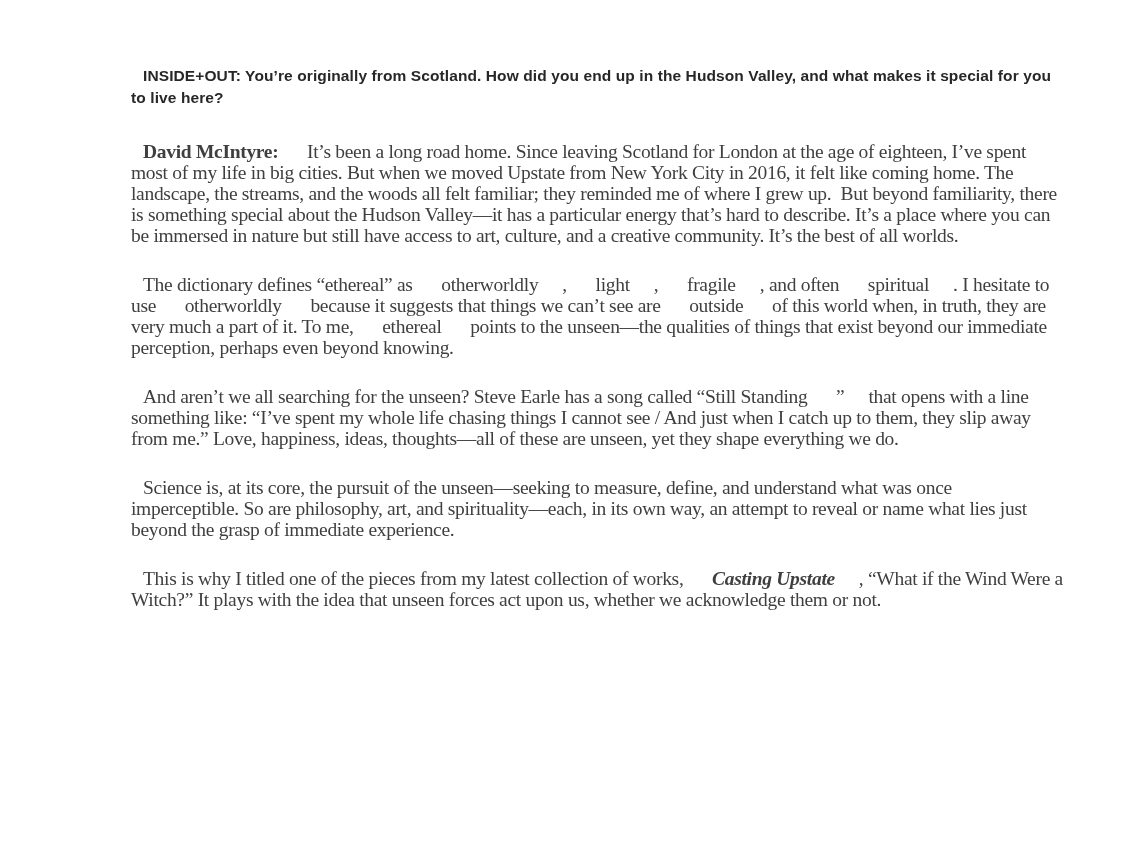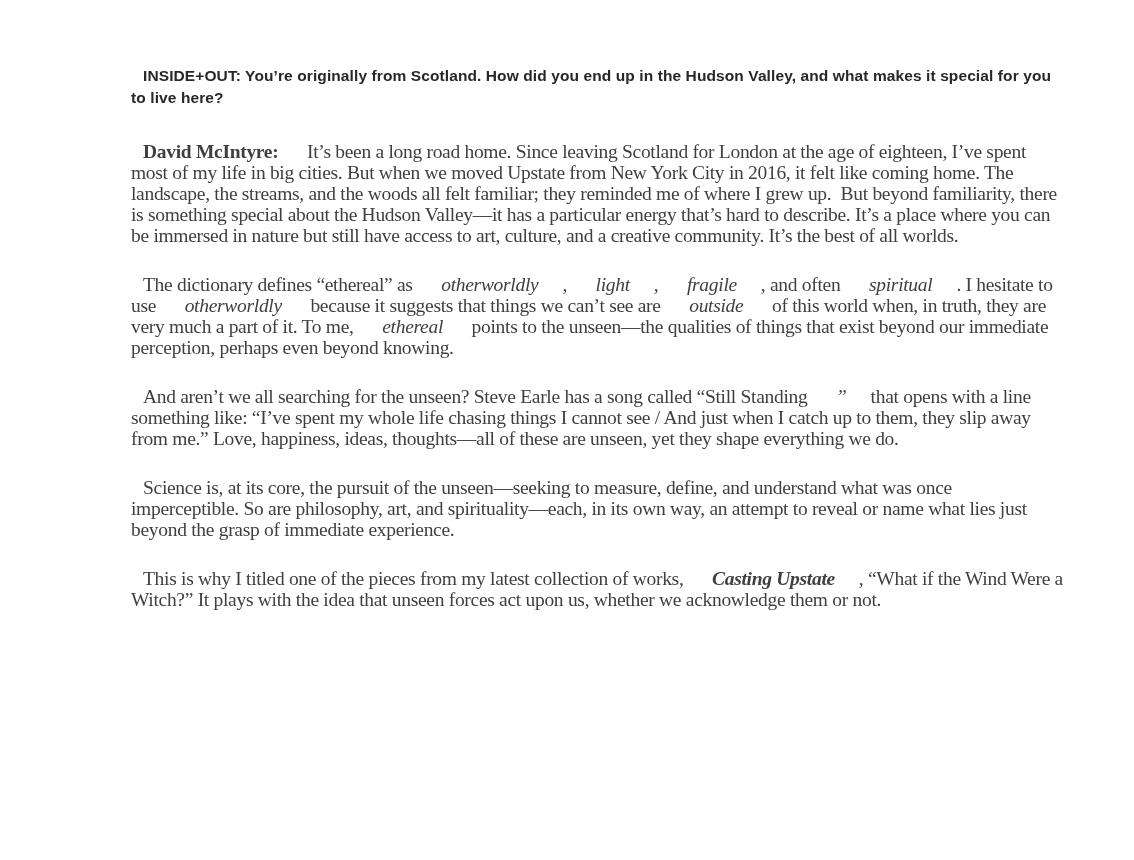--- a/index.html
+++ b/index.html
@@ -36,21 +36,21 @@
   .answer {
     font-family: "Liberation Serif", serif;
     font-size: 19.5px;
     line-height: 21px;
     letter-spacing: -0.3px;
     color: var(--body);
     margin: 0 0 28px 0;
     white-space: pre-wrap;
   }
   .answer .b { font-weight: 700; }
-  .answer .i { font-style: italic; }
+  .answer .i { }
   .answer .bi { font-weight: 700; font-style: italic; }
 </style>
 </head>
 <body>
 
 <div class="page">
   <main class="article">
       <h2 class="question"><span>INSIDE+OUT: You’re originally from Scotland. How did you end up in the Hudson Valley, and what makes it special for you to live here?</span></h2>
       <p class="answer"><span class="b">David McIntyre:</span><span> It’s been a long road home. Since leaving Scotland for London at the age of eighteen, I’ve spent most of my life in big cities. But when we moved Upstate from New York City in 2016, it felt like coming home. The landscape, the streams, and the woods all felt familiar; they reminded me of where I grew up.  But beyond familiarity, there is something special about the Hudson Valley—it has a particular energy that’s hard to describe. It’s a place where you can be immersed in nature but still have access to art, culture, and a creative community. It’s the best of all worlds.</span></p>
       <p class="answer"><span>The dictionary defines “ethereal” as </span><span class="i">otherworldly</span><span>, </span><span class="i">light</span><span>, </span><span class="i">fragile</span><span>, and often </span><span class="i">spiritual</span><span>. I hesitate to use </span><span class="i">otherworldly</span><span> because it suggests that things we can’t see are </span><span class="i">outside</span><span> of this world when, in truth, they are very much a part of it. To me, </span><span class="i">ethereal</span><span> points to the unseen—the qualities of things that exist beyond our immediate perception, perhaps even beyond knowing.</span></p>

